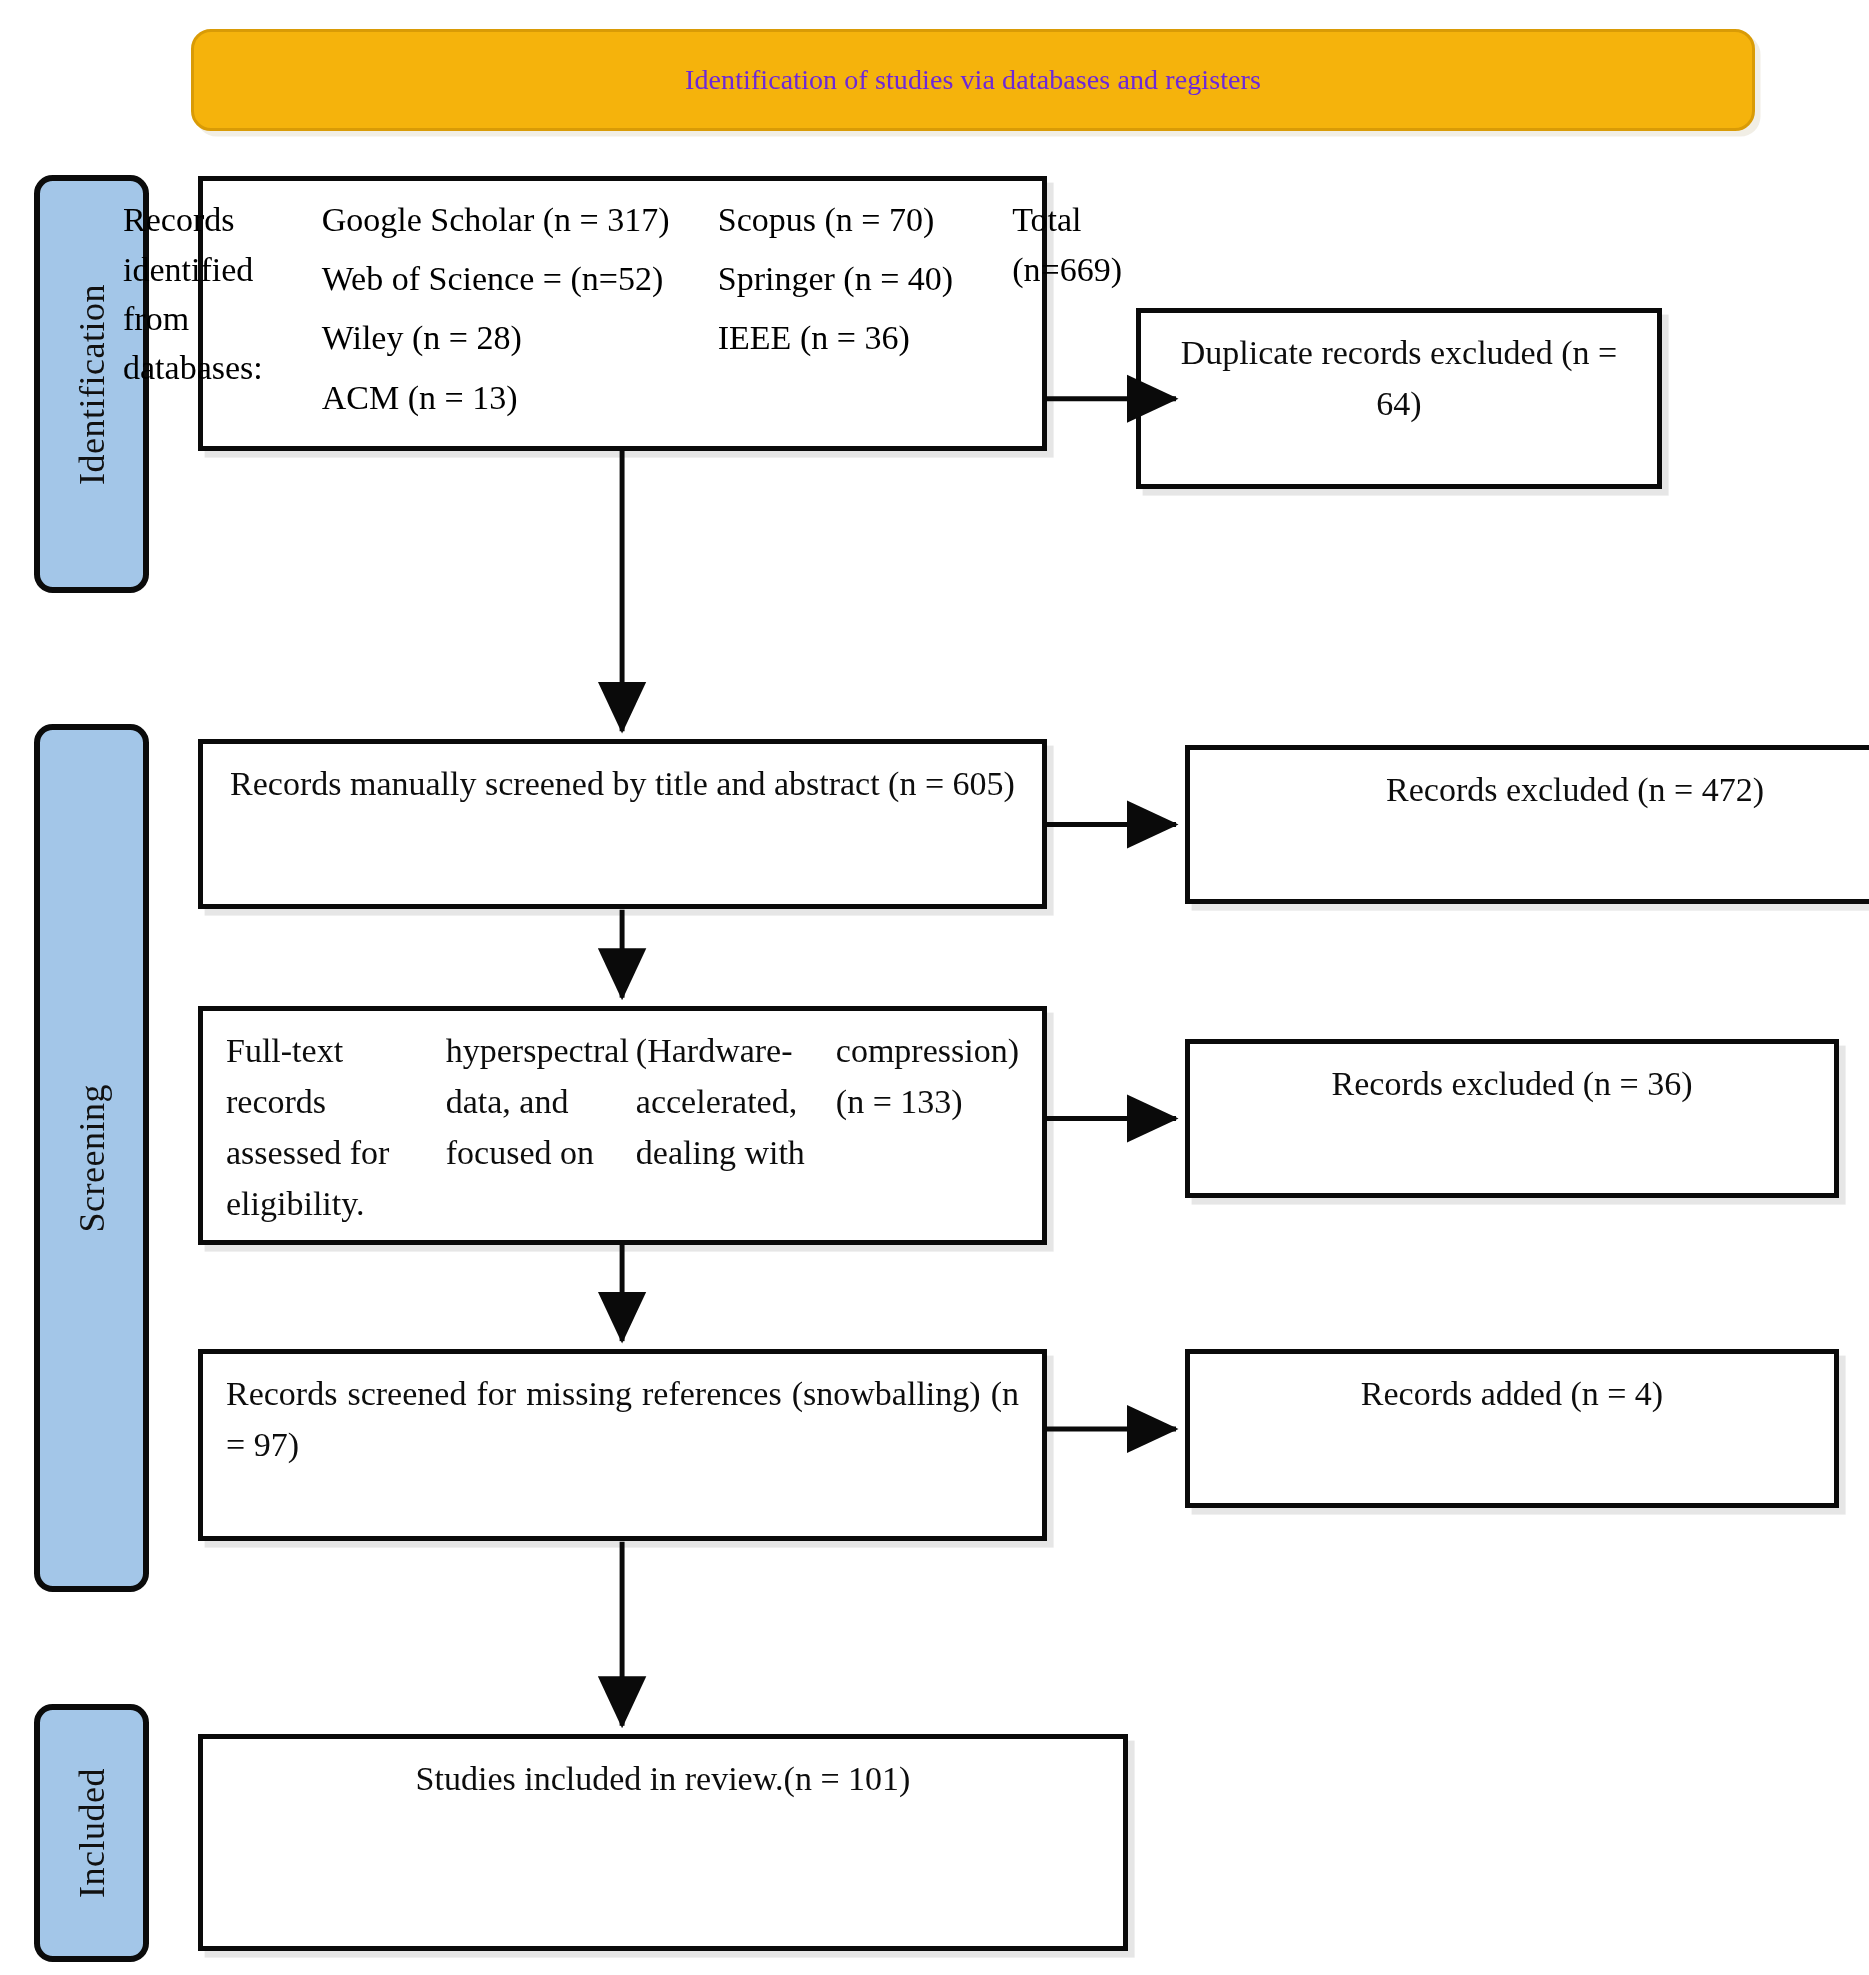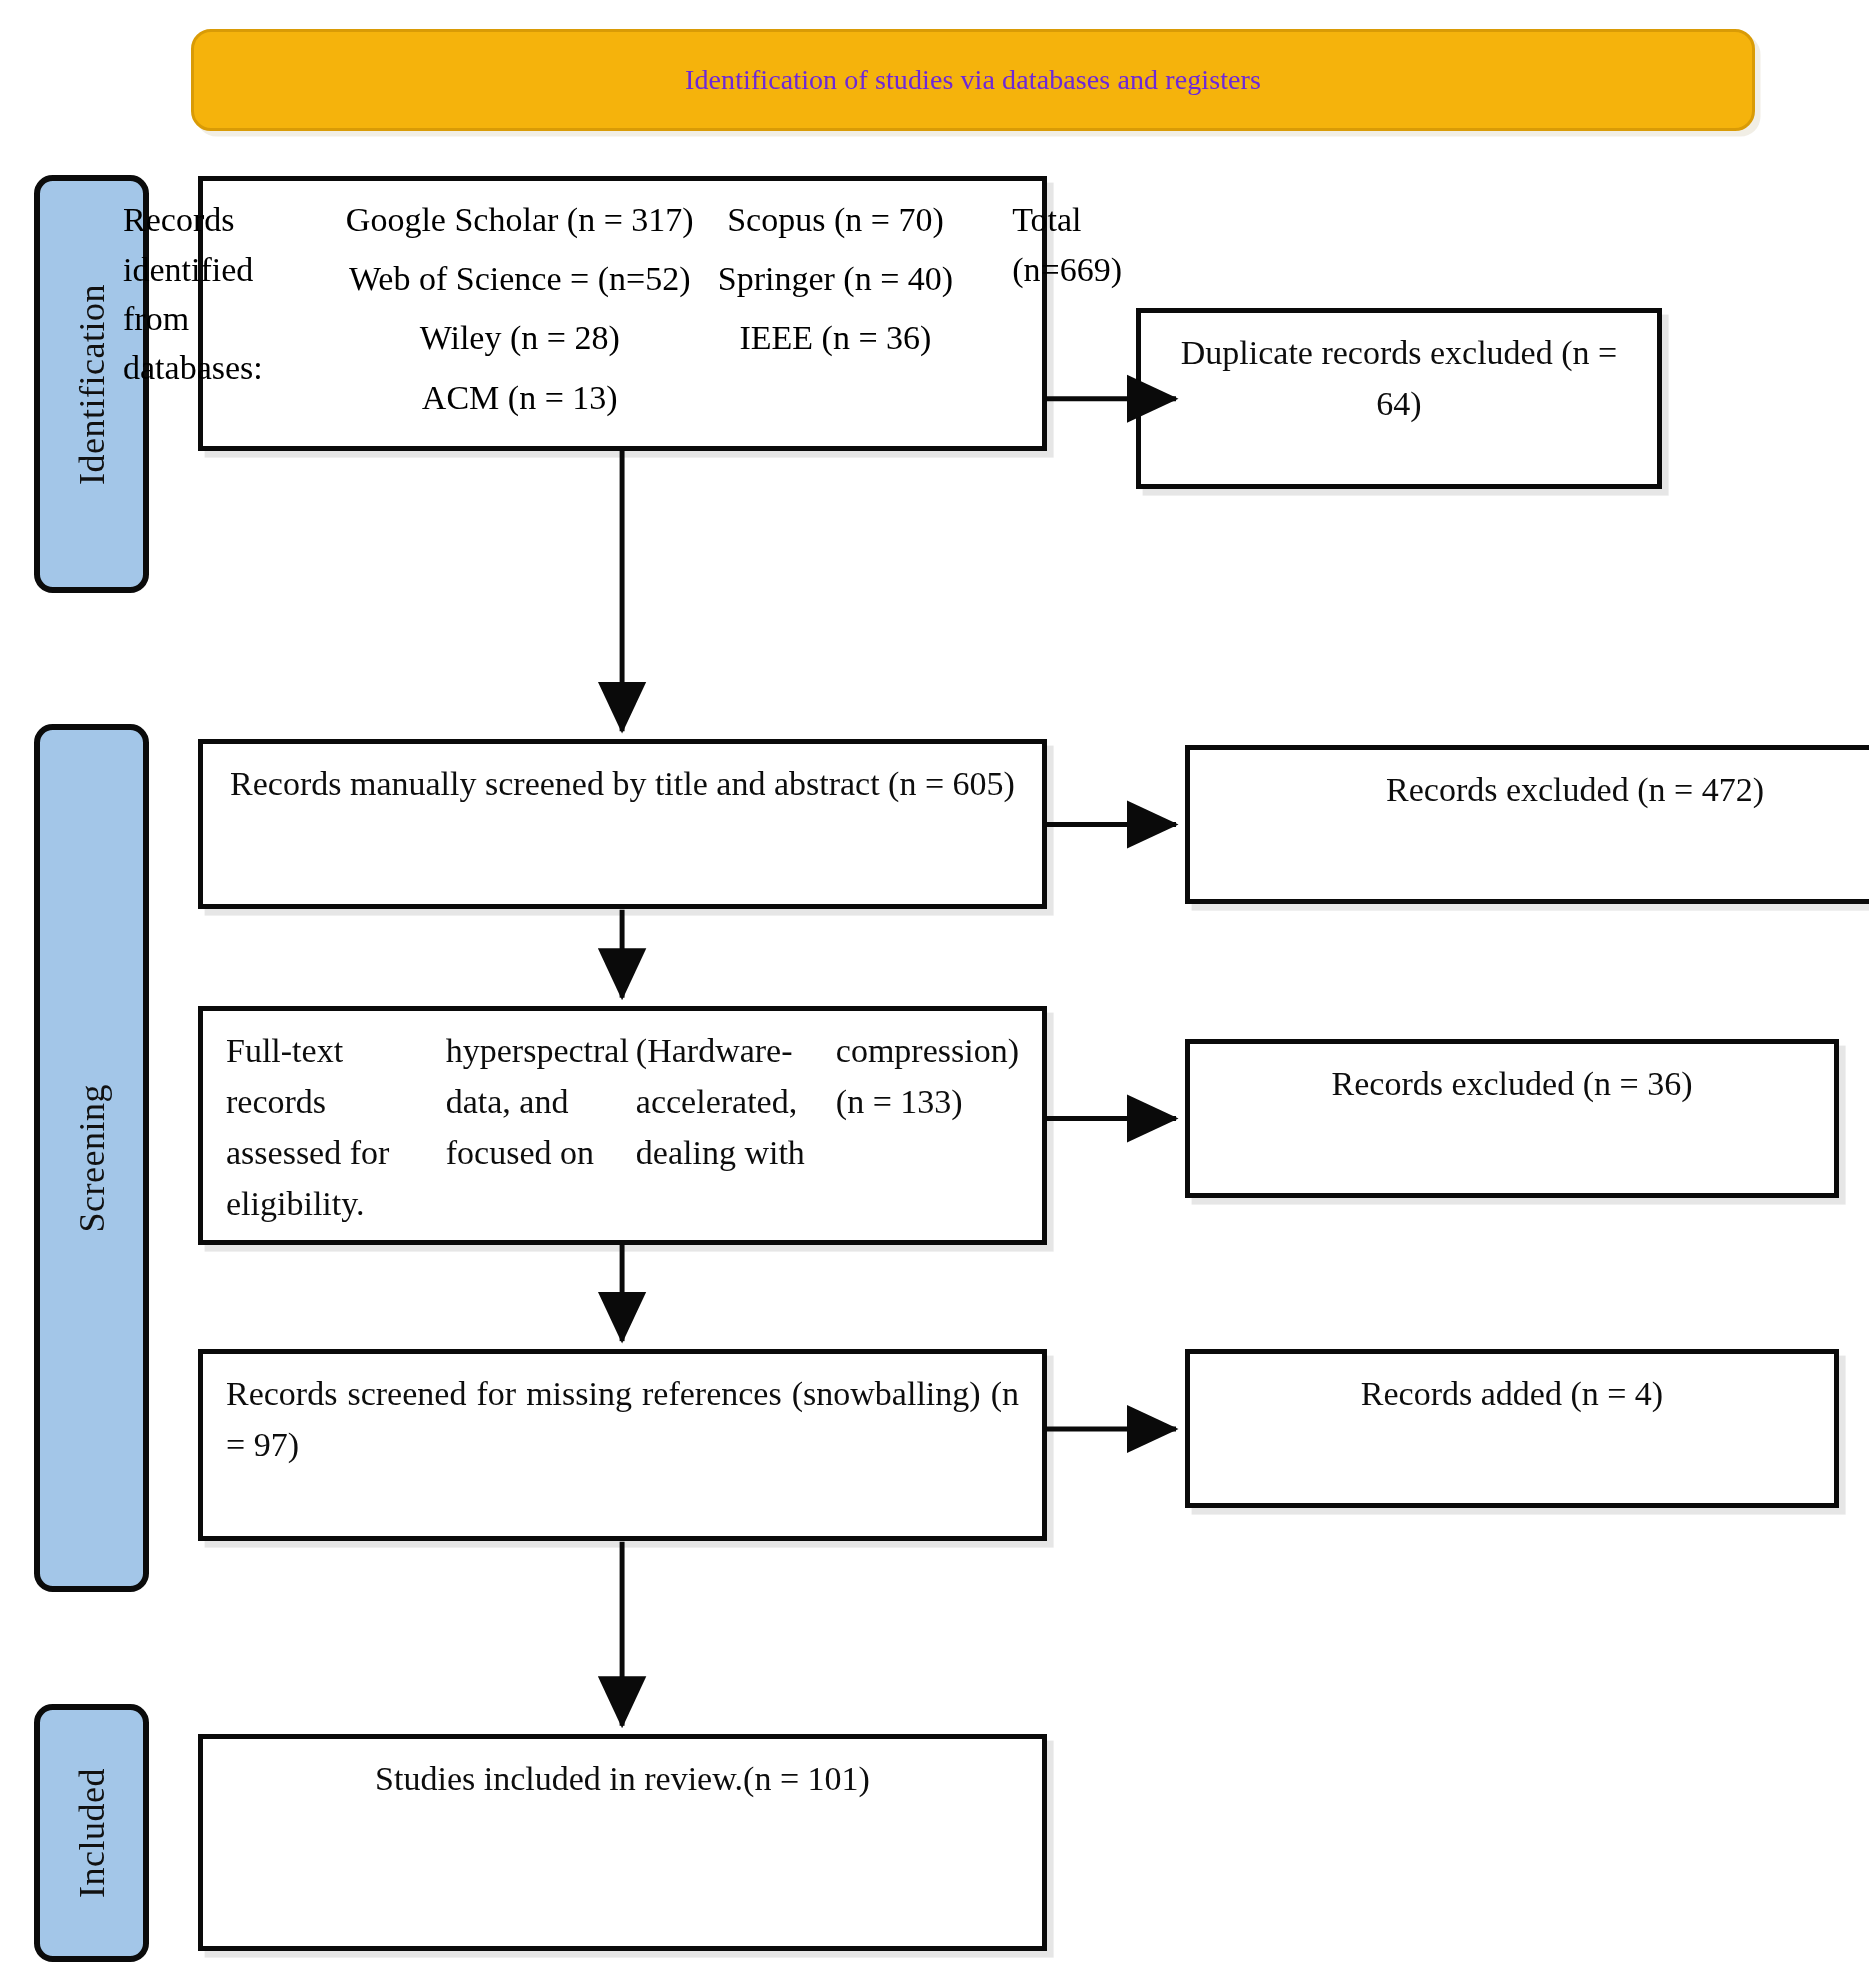--- a/index.html
+++ b/index.html
@@ -83,37 +83,37 @@
     line-height: 1.50;
     color: #0D0D0D;
   }
   .justified p { text-align: justify; text-align-last: left; }
 
   
   #box-identified   { left: 198px;  top: 176px;  width: 849px; height: 275px; }
   #box-screened     { left: 198px;  top: 739px; width: 849px; height: 170px; }
   #box-fulltext     { left: 198px;  top: 1006px; width: 849px; height: 239px; }
   #box-snowball     { left: 198px;  top: 1349px; width: 849px; height: 192px; }
-  #box-included     { left: 198px;  top: 1734px; width: 849px; height: 217px; }
+  #box-included     { left: 198px;  top: 1734px; width: 930px; height: 217px; }
 
   
   #box-duplicates   { left: 1136px; top: 308px;  width: 526px; height: 181px; text-align: center; }
   #box-excluded-472 { left: 1185px; top: 745px; width: 780px; height: 159px; }
   #box-excluded-36  { left: 1185px; top: 1039px; width: 654px; height: 159px; }
   #box-added-4      { left: 1185px; top: 1349px; width: 654px; height: 159px; }
 
   
   .db-head { font-size: 34px; line-height: 1.45; }
   .db-grid {
     margin-left: 59px;
     display: grid;
     grid-template-columns: 396px auto;
     row-gap: 0px;
   }
-  .db-grid span { font-size: 34px; line-height: 1.45; white-space: nowrap; text-align: center; }
+  .db-grid span { font-size: 34px; line-height: 1.45; white-space: nowrap; }
   .db-total { margin-left: 59px; font-size: 34px; line-height: 1.45; }
 
   
   #connectors {
     position: absolute;
     left: 0; top: 0;
     width: 1869px;
     height: 1975px;
     pointer-events: none;
   }

